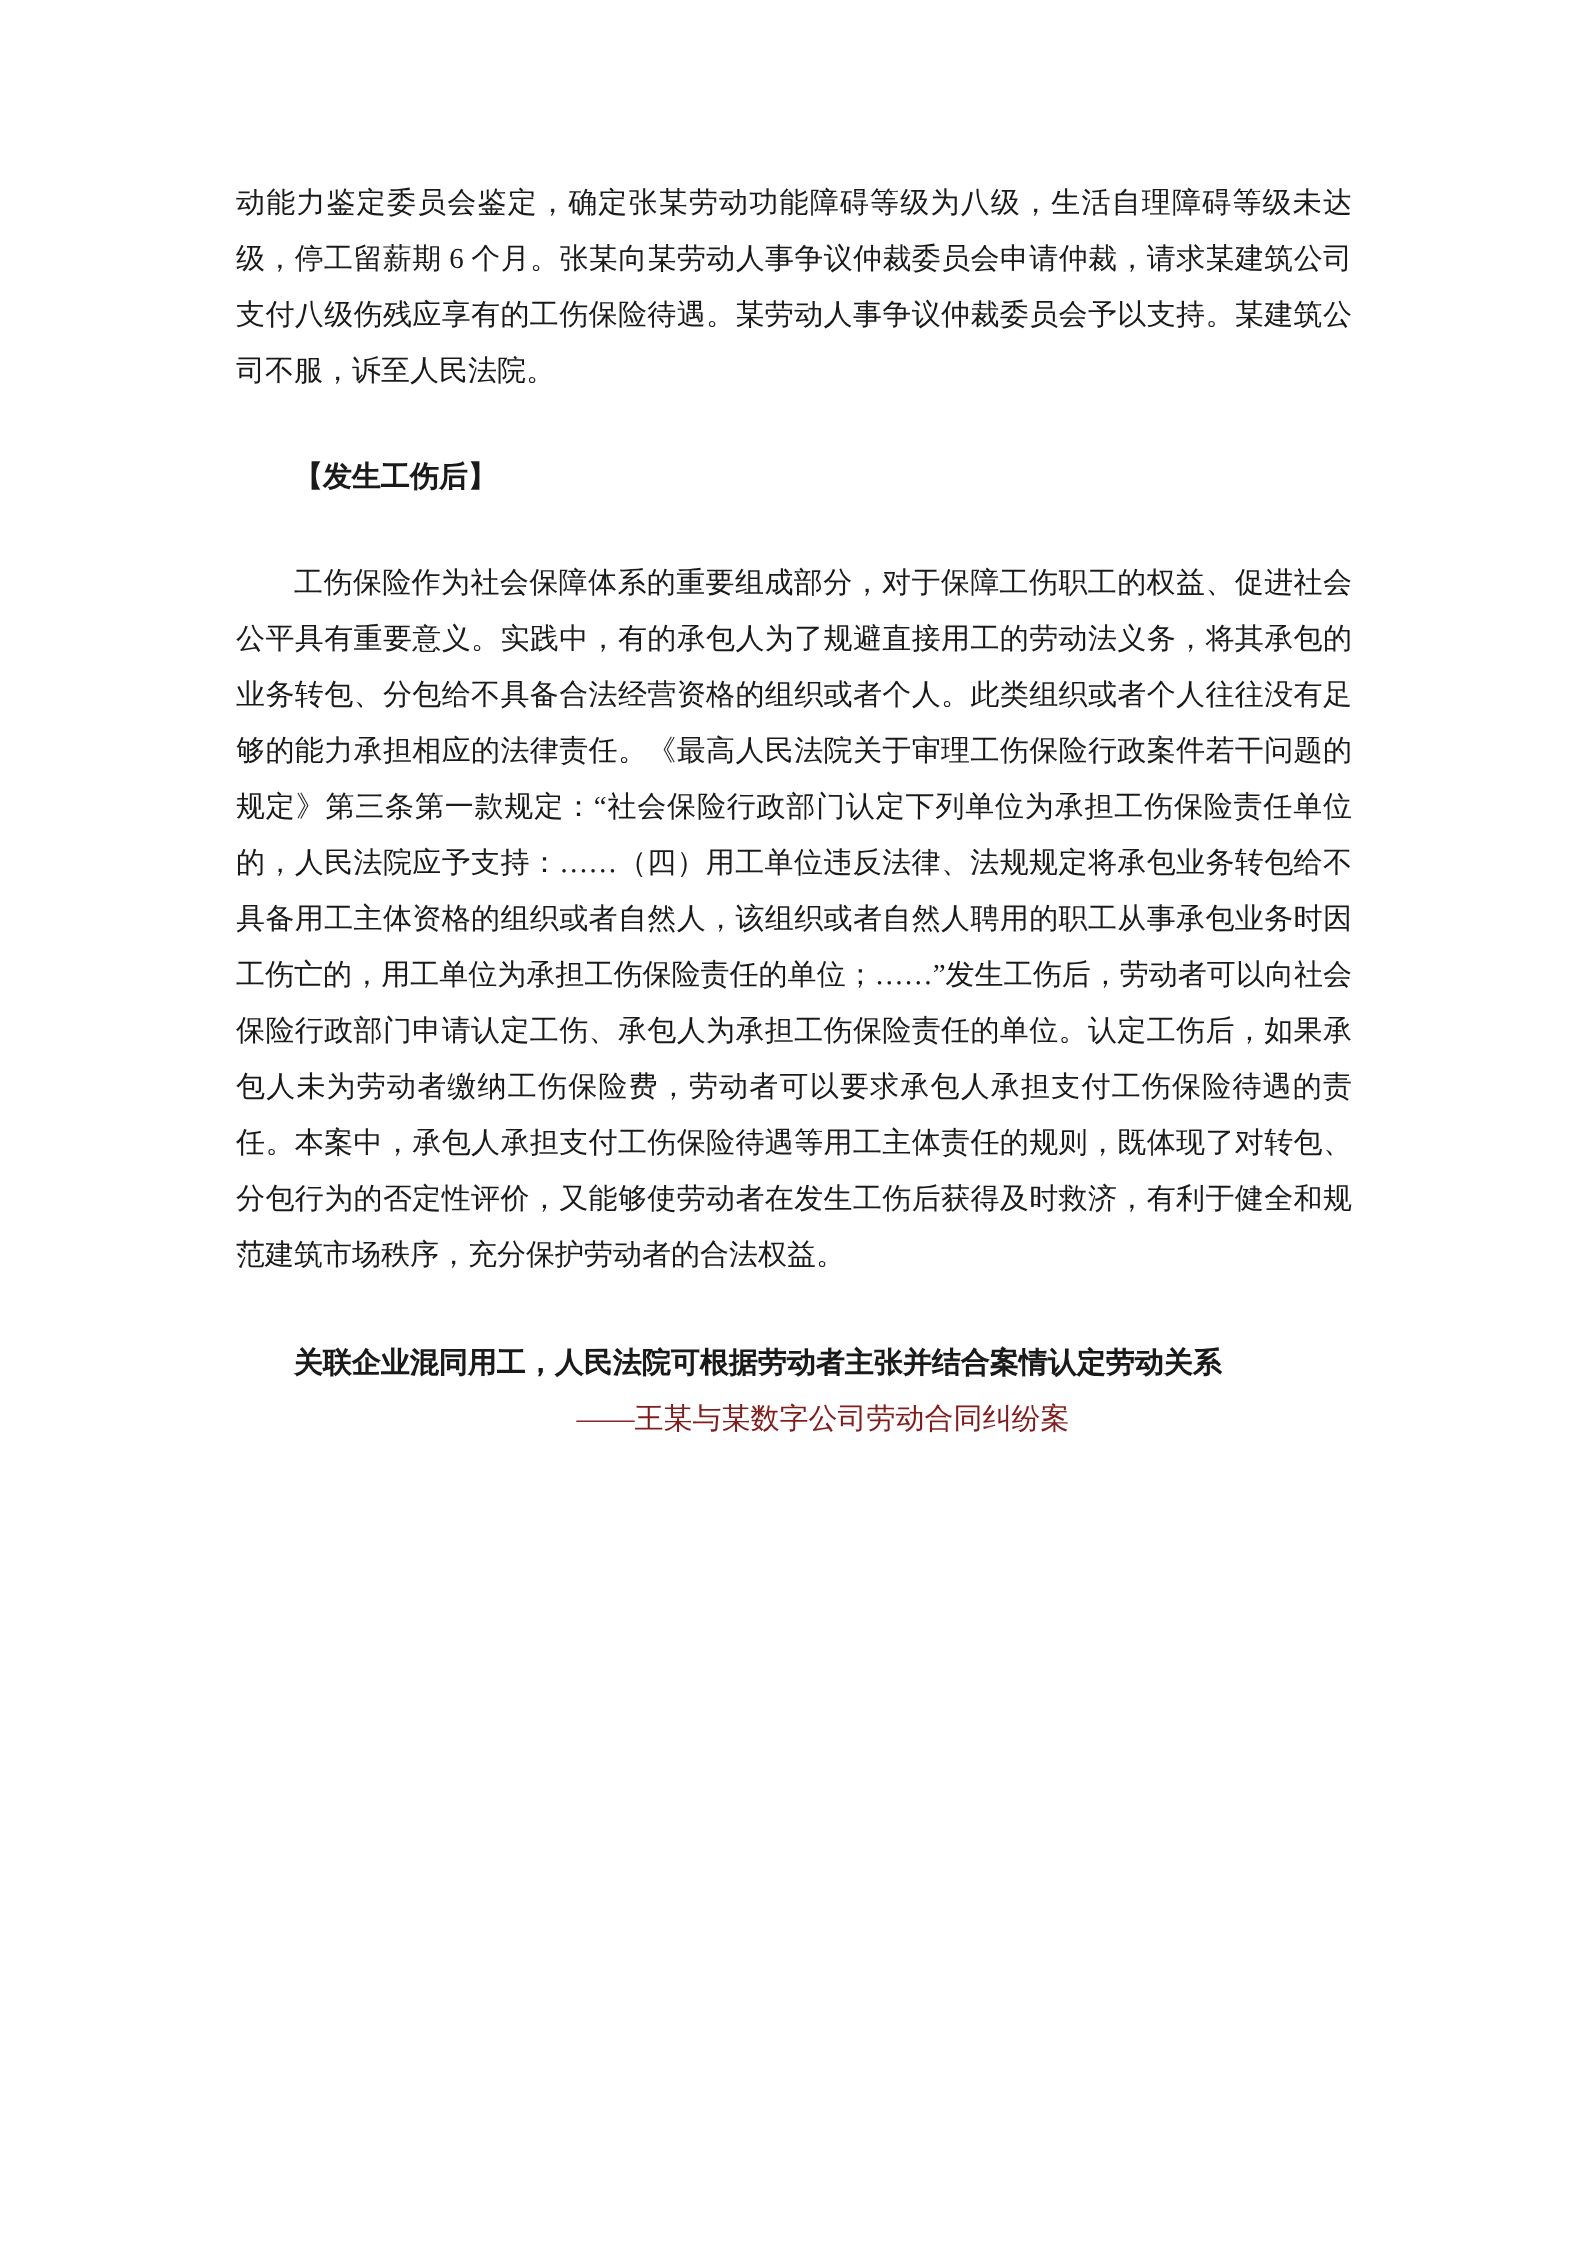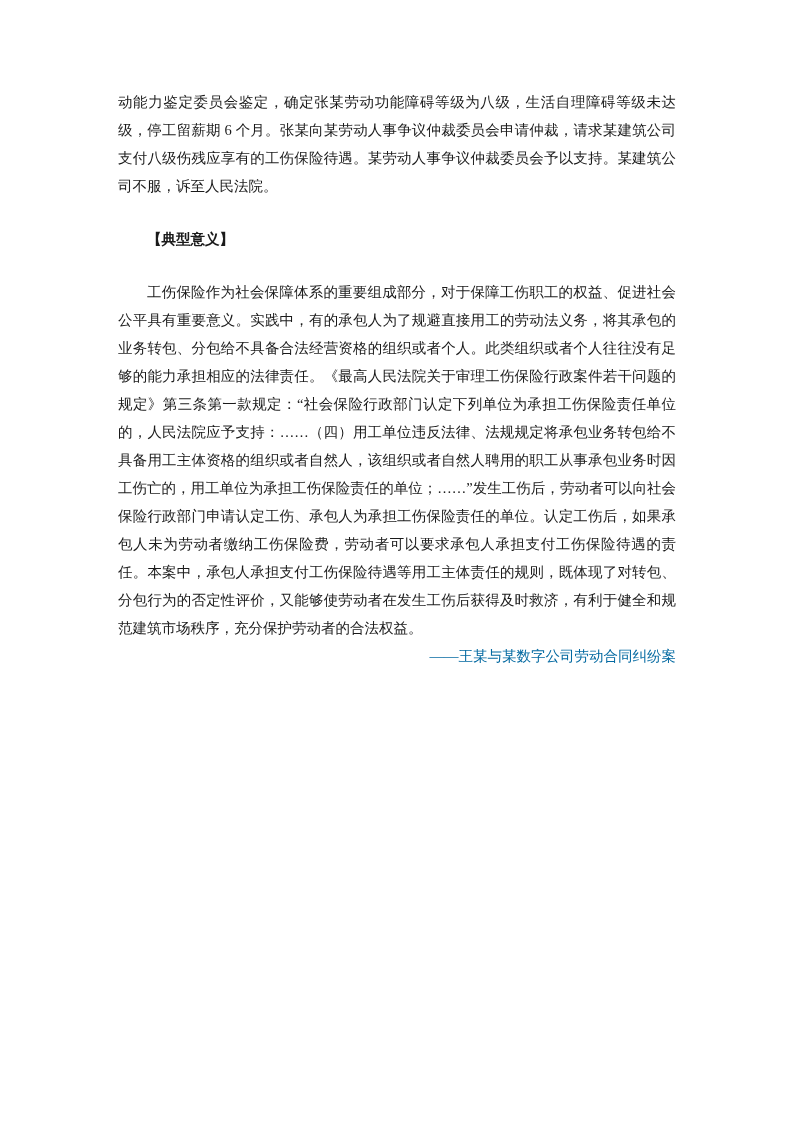--- a/index.html
+++ b/index.html
@@ -51,22 +51,22 @@
   }
   .case-title {
     margin: 26px 0 0 0;
     font-weight: 700;
     text-indent: 2em;
     text-align: left;
   }
   .case-subtitle {
     margin: 0;
     text-indent: 2em;
-    text-align: right;
-    color: #0369a1;
+    text-align: center;
+    color: #7f1d1d;
   }
   .page-number {
     position: absolute;
     left: 660px;
     top: 1098px;
     width: 14px;
     text-align: center;
     font-size: 12px;
     line-height: 14px;
     color: #1a1a1a;
@@ -74,26 +74,27 @@
   }
 </style>
 </head>
 <body>
 
 <div class="page">
   <div class="content">
 
     <p class="body-par no-indent">动能力鉴定委员会鉴定，确定张某劳动功能障碍等级为八级，生活自理障碍等级未达级，停工留薪期 6 个月。张某向某劳动人事争议仲裁委员会申请仲裁，请求某建筑公司支付八级伤残应享有的工伤保险待遇。某劳动人事争议仲裁委员会予以支持。某建筑公司不服，诉至人民法院。</p>
 
-    <h3 class="section-heading">【典型意义】</h3>
+    <h3 class="section-heading">【发生工伤后】</h3>
 
 
 
     <p class="body-par">工伤保险作为社会保障体系的重要组成部分，对于保障工伤职工的权益、促进社会公平具有重要意义。实践中，有的承包人为了规避直接用工的劳动法义务，将其承包的业务转包、分包给不具备合法经营资格的组织或者个人。此类组织或者个人往往没有足够的能力承担相应的法律责任。《最高人民法院关于审理工伤保险行政案件若干问题的规定》第三条第一款规定：“社会保险行政部门认定下列单位为承担工伤保险责任单位的，人民法院应予支持：……（四）用工单位违反法律、法规规定将承包业务转包给不具备用工主体资格的组织或者自然人，该组织或者自然人聘用的职工从事承包业务时因工伤亡的，用工单位为承担工伤保险责任的单位；……”发生工伤后，劳动者可以向社会保险行政部门申请认定工伤、承包人为承担工伤保险责任的单位。认定工伤后，如果承包人未为劳动者缴纳工伤保险费，劳动者可以要求承包人承担支付工伤保险待遇的责任。本案中，承包人承担支付工伤保险待遇等用工主体责任的规则，既体现了对转包、分包行为的否定性评价，又能够使劳动者在发生工伤后获得及时救济，有利于健全和规范建筑市场秩序，充分保护劳动者的合法权益。</p>
 
 
+    <p class="case-title">关联企业混同用工，人民法院可根据劳动者主张并结合案情认定劳动关系</p>
 
     <p class="case-subtitle">——王某与某数字公司劳动合同纠纷案</p>
 
   </div>
 
   <div class="page-number">2</div>
 </div>
 
 </body></html>

